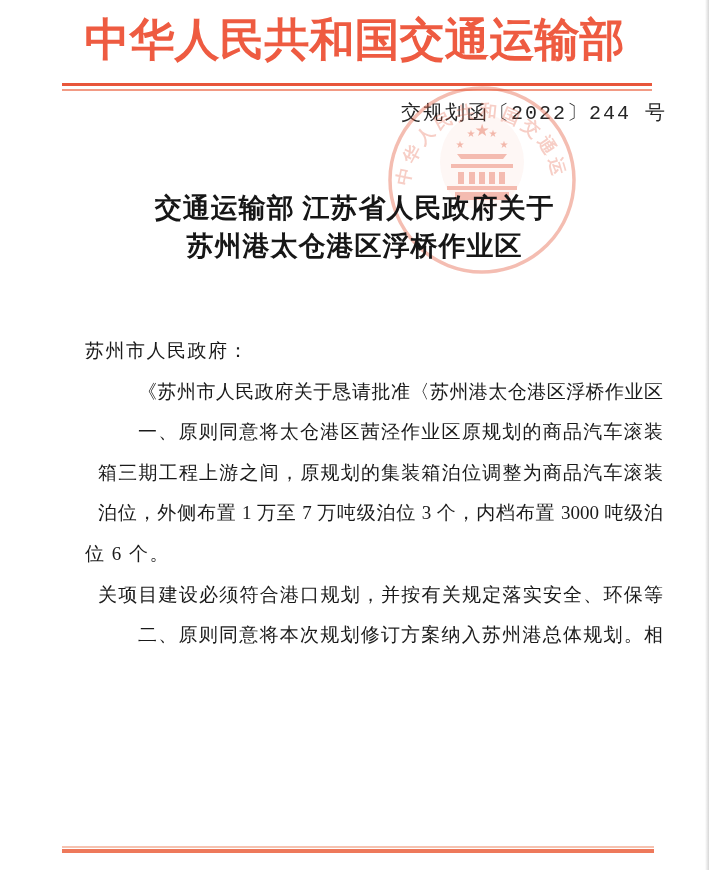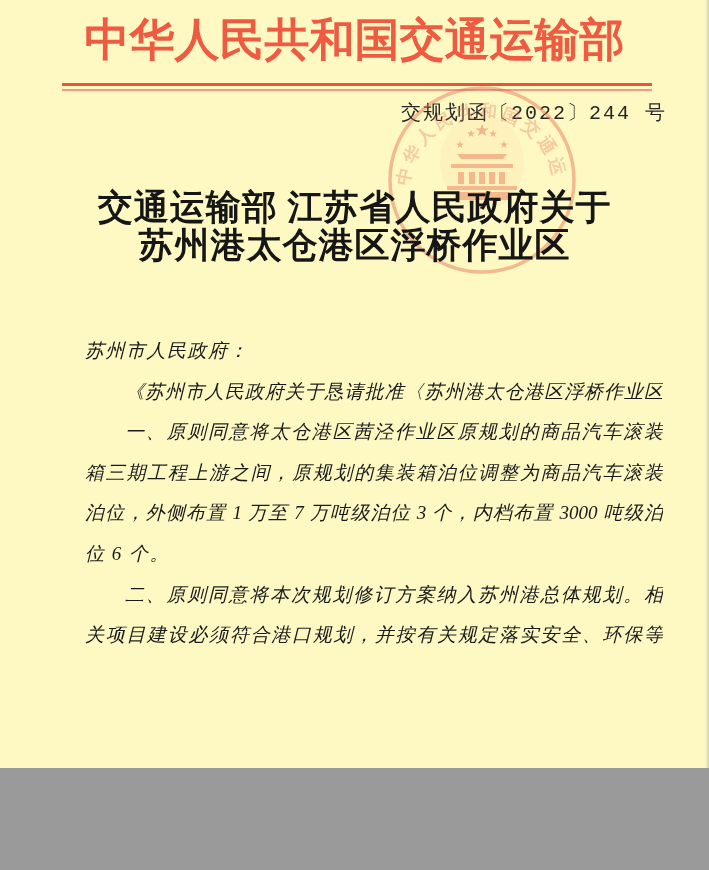--- a/index.html
+++ b/index.html
@@ -1,20 +1,20 @@
 <!DOCTYPE html>
 <html><head>
 <meta charset="utf-8">
 <style>
   html,body{margin:0;padding:0;background:#9a9a9a;}
   .page{
     position:relative;
-    width:709px;height:768px;
+    width:709px;height:870px;
     margin:0 auto;
-    background:#fef9c3;
+    background:#ffffff;
     overflow:hidden;
     font-family:"Liberation Serif","DejaVu Serif",serif;
     color:var(--text,#1e1e1e);
   }
   
   .masthead{
     position:absolute;top:10px;left:0;width:100%;
     text-align:center;
     font-size:45px;line-height:60px;
     font-weight:900;
@@ -37,43 +37,43 @@
   .seal{
     position:absolute;left:385px;top:80px;width:195px;height:200px;
     pointer-events:none;
   }
   .seal svg{display:block;width:100%;height:100%;}
   
   .doc-title{
     position:absolute;top:189px;left:60px;width:589px;
     text-align:center;
     font-weight:bold;
-    font-size:35px;line-height:38px;
+    font-size:27px;line-height:38px;
     color:#161616;
     letter-spacing:1px;
   }
   .doc-title div{white-space:nowrap;}
   
   .body-text{
     position:absolute;top:331px;left:85px;width:578px;
     font-size:19px;
     color:#1a1a1a;
   }
   .line{
     height:40.6px;line-height:40.6px;
     overflow:hidden;
     letter-spacing:1.5px;
     white-space:nowrap;
-    font-style:italic;
   }
   .line.fill{
     text-align:justify;
     text-align-last:justify;
     letter-spacing:0;
     white-space:normal;
+    margin-left:13px;
   }
   .line.indent{padding-left:40px;}
   .line.indent.fill{padding-left:40px;}
   
   .footer-rule-light{position:absolute;left:62px;width:592px;top:846px;height:2px;background:#f6c2b0;}
   .footer-rule-main{position:absolute;left:62px;width:592px;top:849px;height:4px;background:var(--footer-red,#ee795b);}
   
   .scan-edge{
     position:absolute;top:0;right:0;bottom:0;width:4px;
     background:linear-gradient(to right, rgba(0,0,0,0), rgba(110,110,110,0.28));
@@ -130,21 +130,21 @@
     <div>苏州港太仓港区浮桥作业区</div>
   </div>
 
   <div class="body-text">
     <div class="line">苏州市人民政府：</div>
     <div class="line indent fill">《苏州市人民政府关于恳请批准〈苏州港太仓港区浮桥作业区</div>
     <div class="line indent fill">一、原则同意将太仓港区茜泾作业区原规划的商品汽车滚装</div>
     <div class="line fill">箱三期工程上游之间，原规划的集装箱泊位调整为商品汽车滚装</div>
     <div class="line fill">泊位，外侧布置 1 万至 7 万吨级泊位 3 个，内档布置 3000 吨级泊</div>
     <div class="line">位 6 个。</div>
+    <div class="line fill">关项目建设必须符合港口规划，并按有关规定落实安全、环保等</div>
     <div class="line indent fill">二、原则同意将本次规划修订方案纳入苏州港总体规划。相</div>
-    <div class="line fill">关项目建设必须符合港口规划，并按有关规定落实安全、环保等</div>
   </div>
 
   <div class="footer-rule-light"></div>
   <div class="footer-rule-main"></div>
 
   <div class="scan-edge"></div>
 </div>
 
 </body></html>

